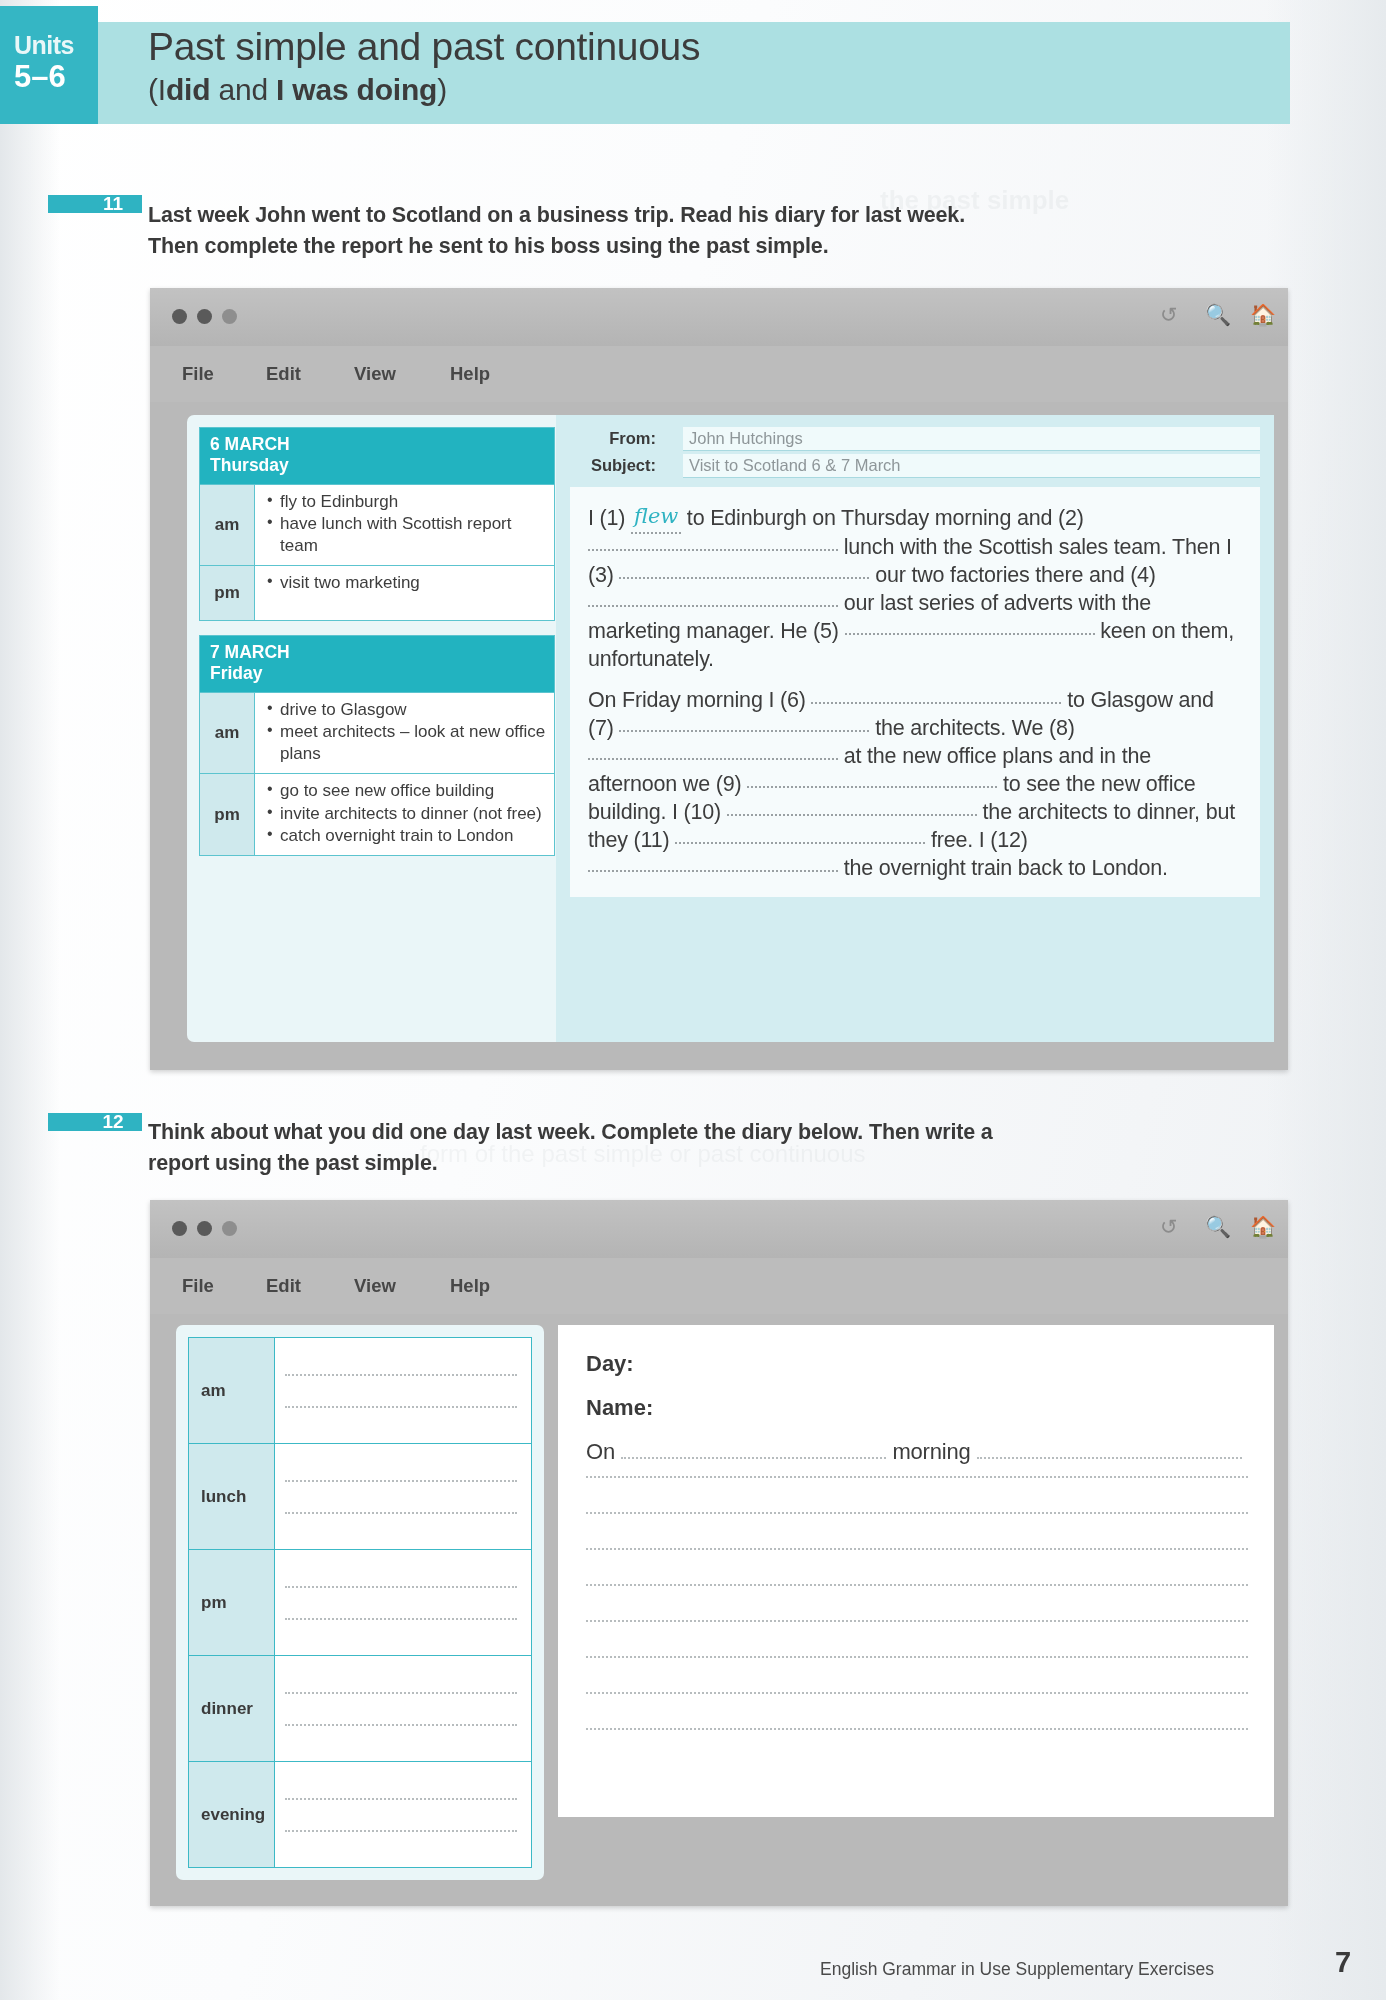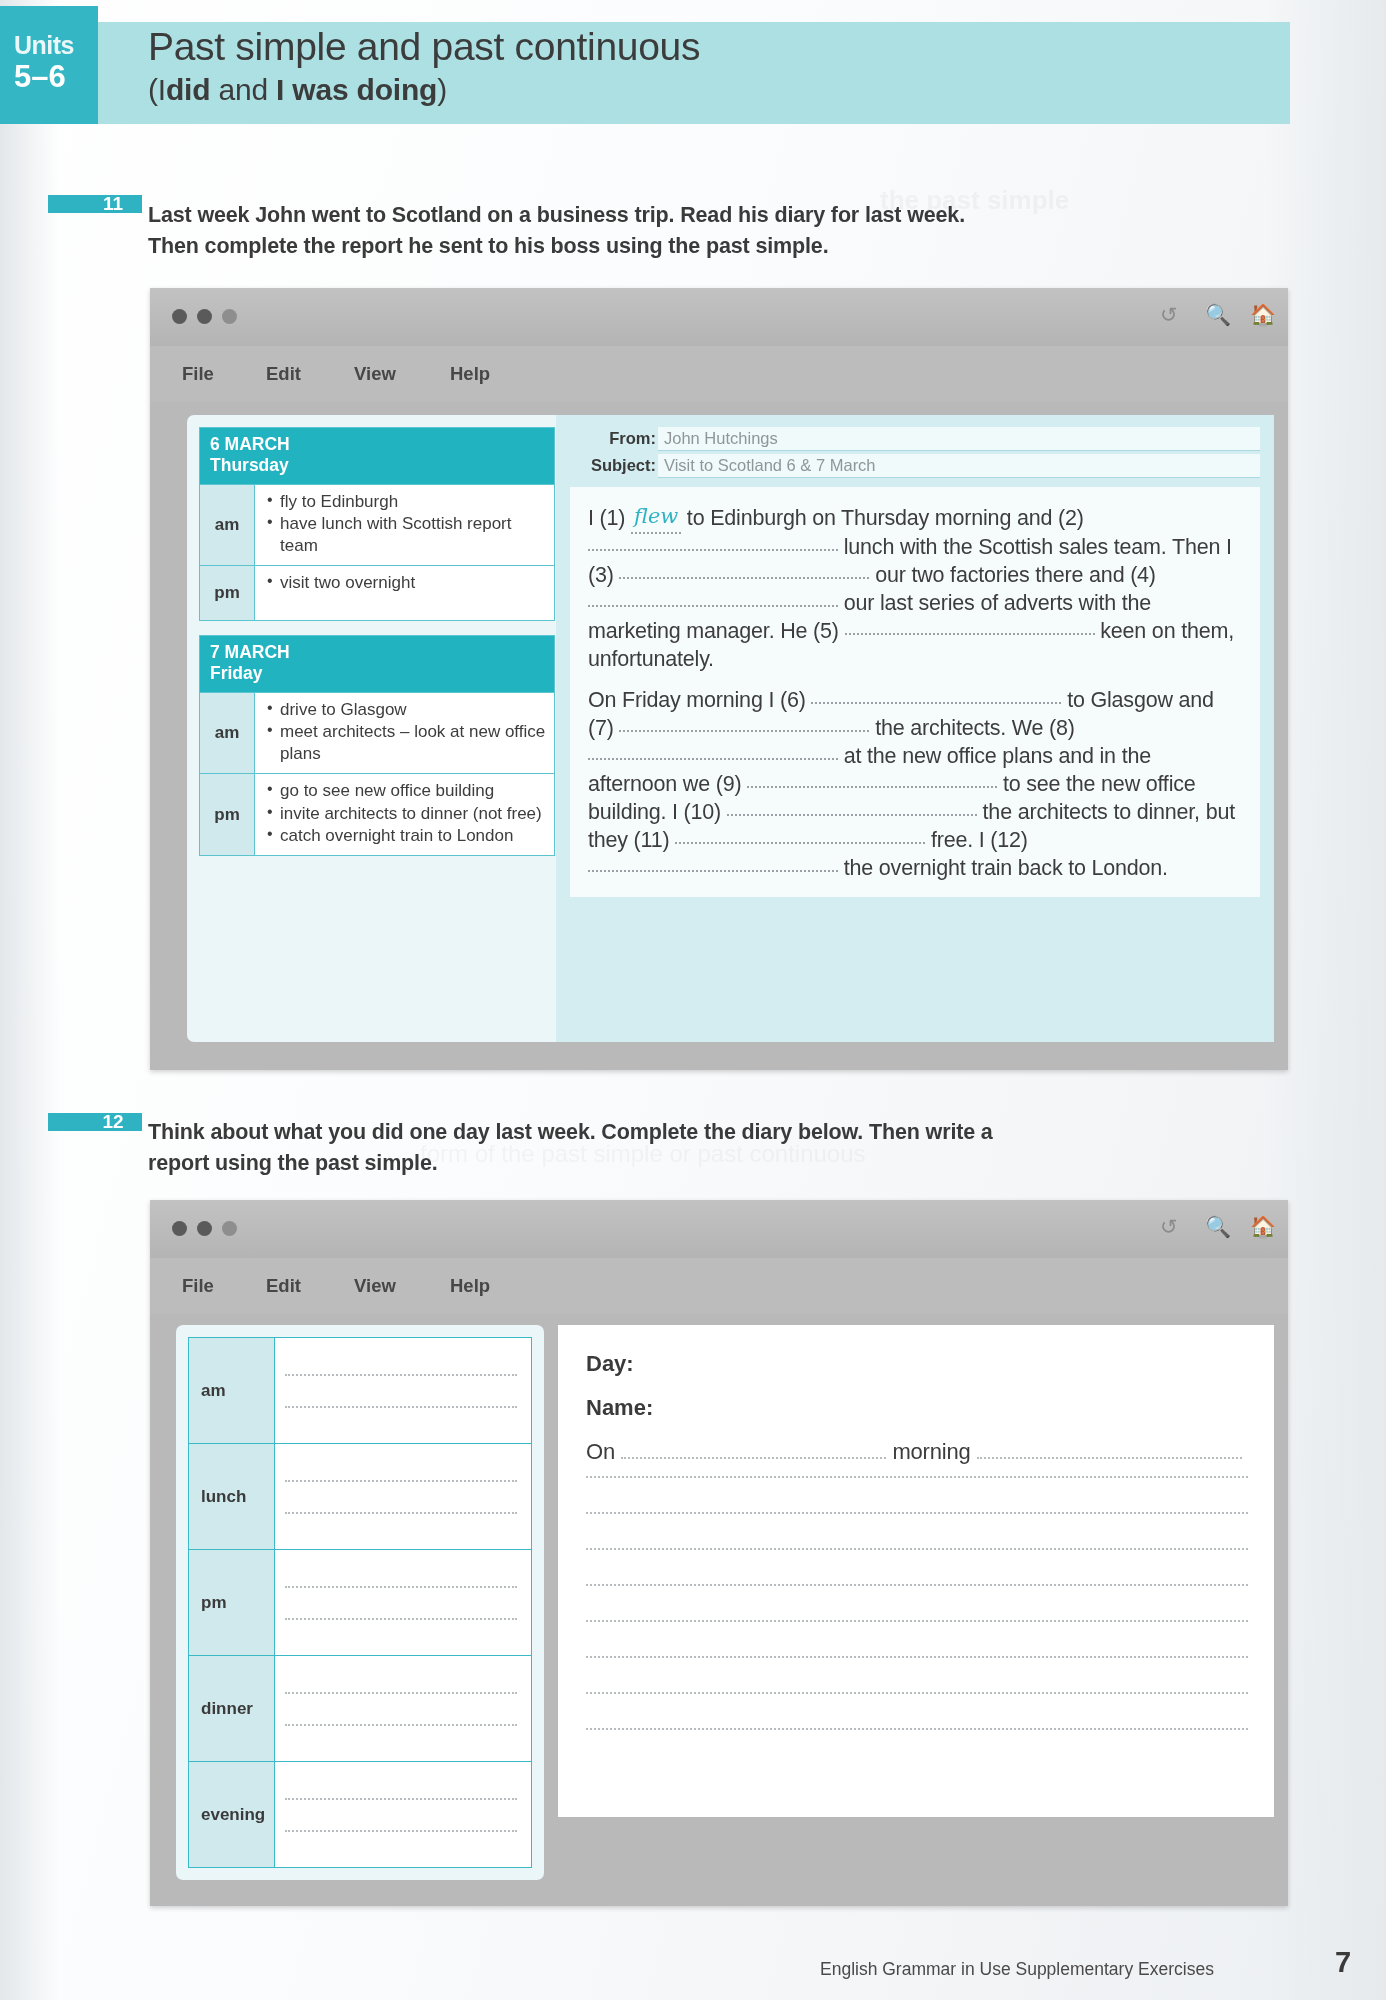--- a/index.html
+++ b/index.html
@@ -248,21 +248,21 @@
   .email-fields { margin-bottom: 9px; }
   .email-field-row {
     display: flex;
     align-items: baseline;
     margin-bottom: 3px;
   }
   .ef-label {
     width: 86px;
     flex: none;
     text-align: right;
-    padding-right: 2px;
+    padding-right: 27px;
     font-size: 16.5px;
     font-weight: bold;
     color: #3a3a3a;
   }
   .ef-value {
     flex: 1;
     font-size: 16.5px;
     color: #8e9699;
     background: #f0fafb;
     border-bottom: 1.6px solid #a8d9e0;
@@ -460,21 +460,21 @@
         <ul>
           <li>fly to Edinburgh</li>
           <li>have lunch with Scottish report team</li>
         </ul>
       </div>
     </div>
     <div class="diary-row">
       <div class="diary-label">pm</div>
       <div class="diary-items">
         <ul>
-          <li>visit two overnight</li>
+          <li>visit two marketing</li>
         </ul>
       </div>
     </div>
   </div>
 
   <div class="diary-block">
     <div class="diary-head">
       <div>7 MARCH</div>
       <div>Friday</div>
     </div>

